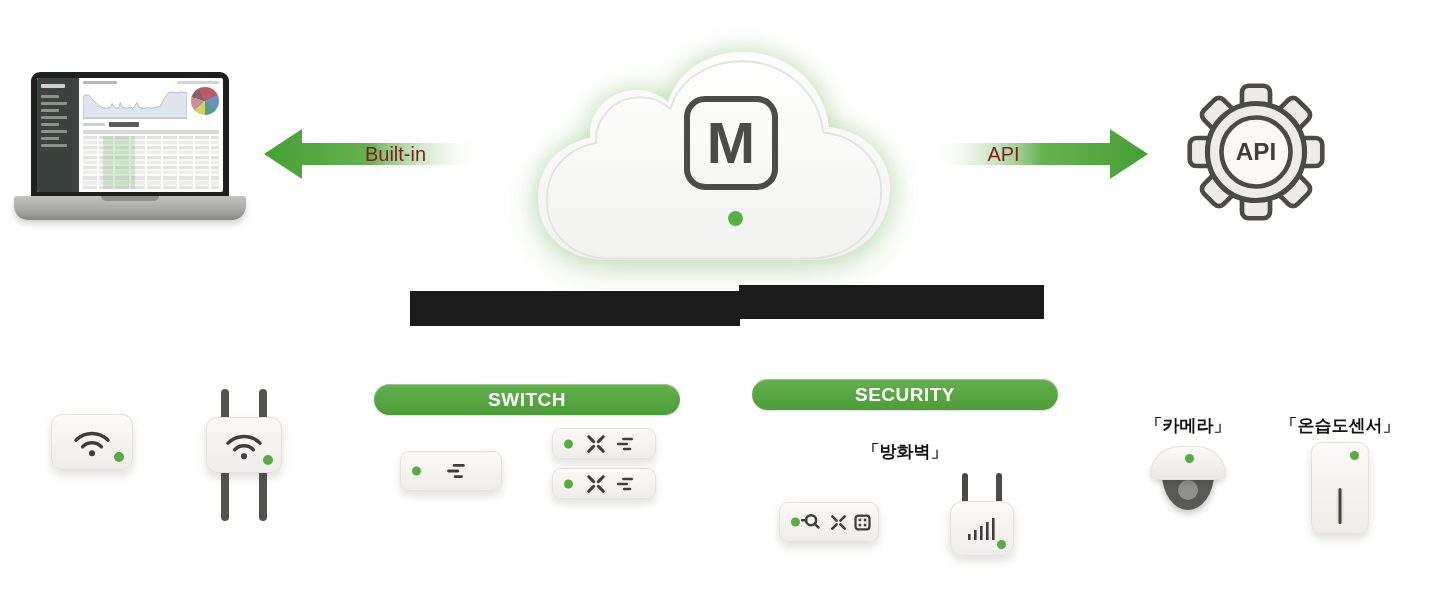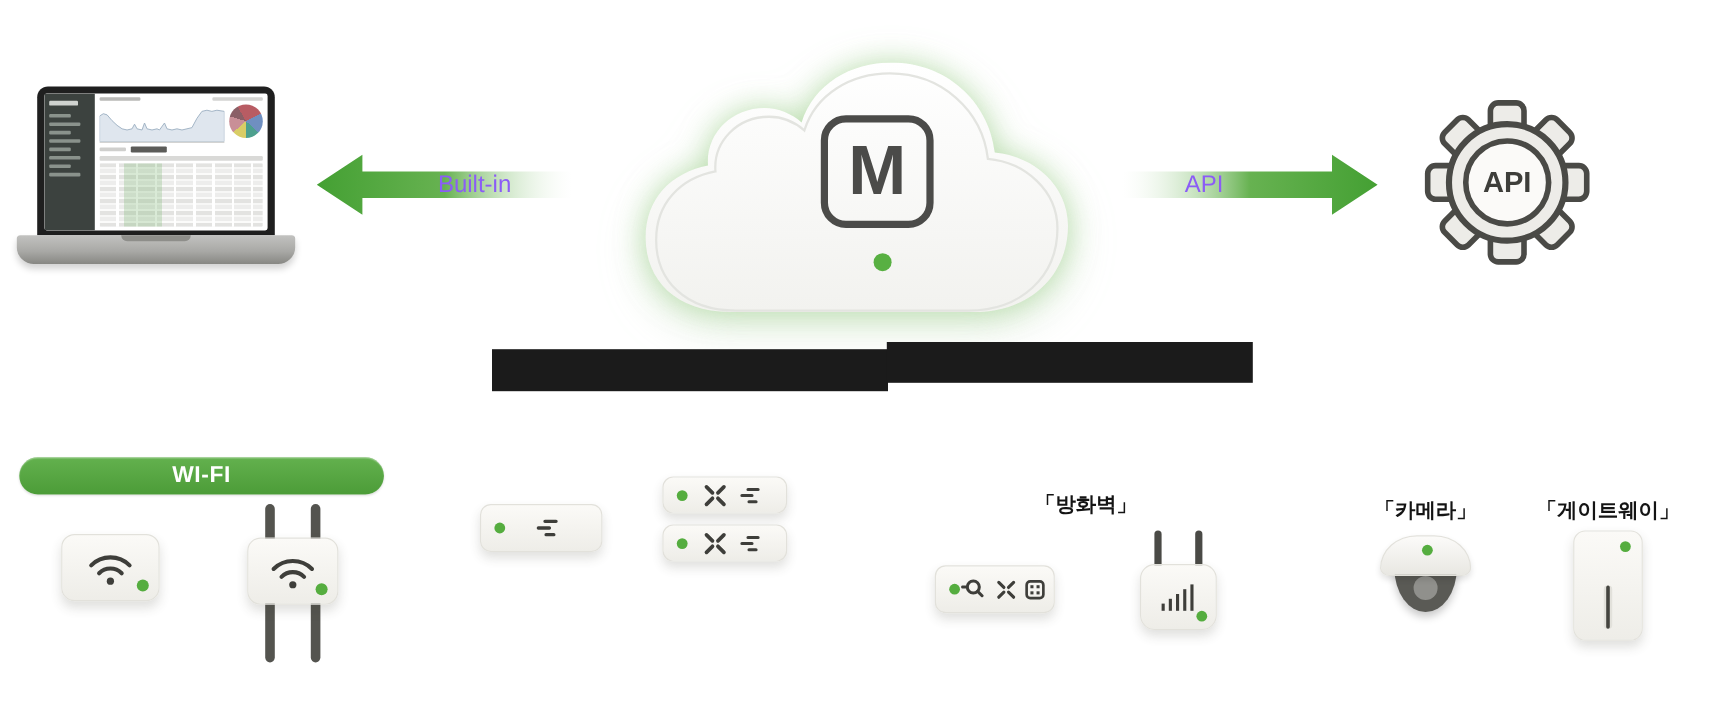--- a/index.html
+++ b/index.html
@@ -38,21 +38,21 @@
   .lap-base{width:232px;height:24px;margin-top:0;position:relative;
     background:linear-gradient(#cicic0,#c2c2c0 0%,#a9a9a6 55%,#878783 100%);
     background:linear-gradient(#c2c2c0,#a9a9a6 55%,#878783);
     border-radius:3px 3px 14px 14px;box-shadow:0 4px 6px rgba(0,0,0,.18);}
   .lap-hinge{position:absolute;top:0;left:50%;transform:translateX(-50%);
     width:58px;height:5px;background:#8e8e8a;border-radius:0 0 7px 7px;}
 
   
   .arrow{width:215px;height:56px;}
   .arrow-text{position:absolute;top:0;left:0;right:0;bottom:0;display:flex;
-    align-items:center;justify-content:center;color:#8b5cf6;font-size:20px;font-weight:400;}
+    align-items:center;justify-content:center;color:#7f1d1d;font-size:20px;font-weight:400;}
   .arrow-left .arrow-text{padding-left:52px;}
   .arrow-right .arrow-text{padding-right:78px;}
 
   
   .cloud{left:516px;top:52px;width:396px;height:216px;}
   .cloud svg{filter:drop-shadow(0 0 12px rgba(150,205,130,.55)) drop-shadow(0 10px 16px rgba(160,200,150,.35));}
   .m-logo{position:absolute;left:168px;top:44px;width:94px;height:94px;box-sizing:border-box;
     border:6px solid #4b4b49;border-radius:21px;display:flex;align-items:center;justify-content:center;
     font-size:58px;font-weight:bold;color:#4b4b49;line-height:1;}
   .cloud-dot{position:absolute;left:212px;top:159px;width:15px;height:15px;border-radius:50%;background:#58b042;}
@@ -222,23 +222,20 @@
     <circle cx="75" cy="75" r="52" fill="#edece8" stroke="#4a4a46" stroke-width="5.5"></circle>
     <circle cx="75" cy="75" r="37" fill="#fbfaf8" stroke="#4a4a46" stroke-width="5"></circle>
     <text x="75" y="84" text-anchor="middle" font-size="26" font-weight="bold" fill="#3e3e3a">API</text>
   </svg>
 </div>
 
 <div class="abs redact redact1"></div>
 <div class="abs redact redact2"></div>
 
 <section class="abs cat" style="left:16px;top:381px;">
-  <div class="pill">
-    <span>WI-FI</span>
-  </div>
   <div class="devices">
     <div class="dev-cell">
       <div class="ap-body dev-body" style="margin-top:29px;">
         <svg width="42" height="32" viewBox="0 0 44 34">
           <path class="icon-stroke" d="M5 15 A24 24 0 0 1 39 15" stroke-width="3.6"></path>
           <path class="icon-stroke" d="M12 22 A14 14 0 0 1 32 22" stroke-width="3.6"></path>
           <circle cx="22" cy="29" r="3.2" fill="#3e3e3a"></circle>
         </svg>
         <i class="led led-br"></i>
       </div>
@@ -254,20 +251,23 @@
             <circle cx="22" cy="29" r="3.2" fill="#3e3e3a"></circle>
           </svg>
           <i class="led led-br"></i>
         </div>
       </div>
     </div>
   </div>
 </section>
 
 <section class="abs cat" style="left:374px;top:384px;width:306px;">
+  <div class="pill">
+    <span>SWITCH</span>
+  </div>
   <div class="devices">
     <div class="dev-cell">
       <div class="bar-dev l2 dev-body" style="margin-top:32px;">
         <i class="led"></i>
         <svg width="24" height="20" viewBox="0 0 26 20">
           <path class="icon-stroke" d="M11 4 H21 M5 10 H15 M12 16 H19" stroke-width="3"></path>
         </svg>
       </div>
     </div>
     <div class="dev-cell">
@@ -289,20 +289,23 @@
           <svg width="22" height="18" viewBox="0 0 26 20">
             <path class="icon-stroke" d="M11 4 H21 M5 10 H15 M12 16 H19" stroke-width="3"></path>
           </svg>
         </div>
       </div>
     </div>
   </div>
 </section>
 
 <section class="abs cat" style="left:752px;top:379px;width:306px;">
+  <div class="pill">
+    <span>SECURITY</span>
+  </div>
   <div class="labels">
     <div class="dev-label">
       <span>「방화벽」</span>
         <span></span>
     </div>
   </div>
   <div class="devices">
     <div class="dev-cell">
       <div class="bar-dev fw dev-body" style="margin-top:36px;">
         <i class="led"></i>
@@ -341,21 +344,21 @@
   </div>
 </section>
 
 <section class="abs cat" style="left:1112px;top:384px;">
   <div class="labels">
     <div class="dev-label">
       <span>「카메라」</span>
         <span></span>
     </div>
     <div class="dev-label">
-      <span>「게이트웨이」</span>
+      <span>「온습도센서」</span>
         <span></span>
     </div>
   </div>
   <div class="devices">
     <div class="dev-cell">
       <div class="cam-wrap" style="margin-top:6px;">
         <div class="cam-lens">
           <i class="cam-eye"></i>
         </div>
         <div class="cam-cap">

